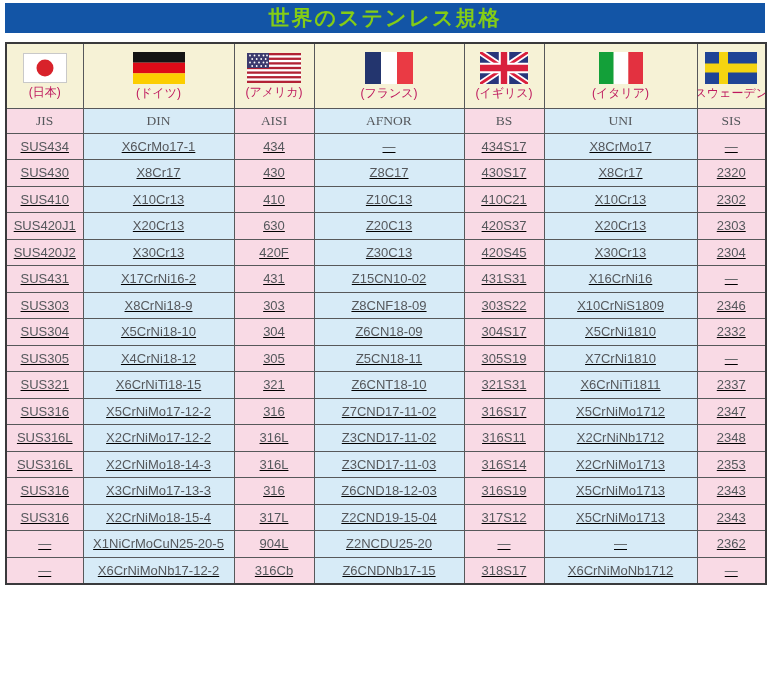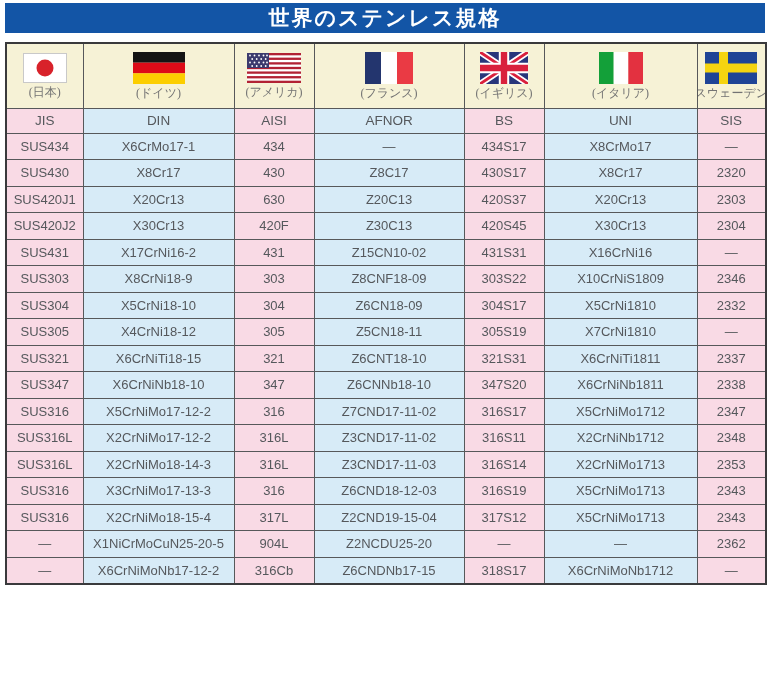--- a/index.html
+++ b/index.html
@@ -1,37 +1,37 @@
 <!DOCTYPE html>
 <html><head>
 <meta charset="utf-8">
 <style>
   html,body{margin:0;padding:0;background:#fff;}
   .page{position:relative;width:770px;height:695px;background:#fff;overflow:hidden;
         font-family:"Liberation Sans","DejaVu Sans",sans-serif;}
   .title-bar{position:absolute;left:5px;top:3px;width:760px;height:30px;
-        background:#1355a6;color:#ffffff;display:flex;align-items:center;justify-content:center;
+        background:#1355a6;color:#84cc16;display:flex;align-items:center;justify-content:center;
         font-size:21px;font-weight:bold;letter-spacing:2px;}
   table.std{position:absolute;left:5px;top:42px;width:760px;border-collapse:collapse;
         table-layout:fixed;border:2px solid #3a3a3c;}
   table.std td,table.std th{border:1px solid #57585a;text-align:center;vertical-align:middle;
         padding:0;color:#55585c;font-weight:normal;overflow:hidden;white-space:nowrap;}
   tr.flag-row{height:65px;}
   tr.flag-row td{background:#f6f2d6;}
   tr.std-row{height:25px;}
-  tr.data-row{height:26.5px;}
+  tr.data-row{height:26.5px;text-decoration:underline;}
   .pink{background:#f9dae5;}
   .blue{background:#d7ebf7;}
   .cell-text{font-size:13px;}
-  tr.std-row th{font-size:13.5px;}
+  tr.std-row th{font-size:13.5px;font-family:Liberation Serif, serif;}
   tr.data-row td{font-size:13px;}
   .flag-cell-inner{display:flex;flex-direction:column;align-items:center;justify-content:center;
         height:100%;gap:3px;}
   .flag{display:block;}
-  .flag-label{font-size:12px;color:#737373;line-height:1;font-family:Liberation Serif, serif;}
+  .flag-label{font-size:12px;color:#be185d;line-height:1;}
 </style>
 </head>
 <body>
 
 <div class="page">
 
   <div class="title-bar">世界のステンレス規格</div>
 
   <table class="std">
     <colgroup>
@@ -182,20 +182,29 @@
         <tr class="data-row">
           <td class="pink cell-text">SUS430</td>
           <td class="blue cell-text">X8Cr17</td>
           <td class="pink cell-text">430</td>
           <td class="blue cell-text">Z8C17</td>
           <td class="pink cell-text">430S17</td>
           <td class="blue cell-text">X8Cr17</td>
           <td class="pink cell-text">2320</td>
         </tr>
         <tr class="data-row">
+          <td class="pink cell-text">SUS410</td>
+          <td class="blue cell-text">X10Cr13</td>
+          <td class="pink cell-text">410</td>
+          <td class="blue cell-text">Z10C13</td>
+          <td class="pink cell-text">410C21</td>
+          <td class="blue cell-text">X10Cr13</td>
+          <td class="pink cell-text">2302</td>
+        </tr>
+        <tr class="data-row">
           <td class="pink cell-text">SUS420J1</td>
           <td class="blue cell-text">X20Cr13</td>
           <td class="pink cell-text">630</td>
           <td class="blue cell-text">Z20C13</td>
           <td class="pink cell-text">420S37</td>
           <td class="blue cell-text">X20Cr13</td>
           <td class="pink cell-text">2303</td>
         </tr>
         <tr class="data-row">
           <td class="pink cell-text">SUS420J2</td>
@@ -245,29 +254,20 @@
         <tr class="data-row">
           <td class="pink cell-text">SUS321</td>
           <td class="blue cell-text">X6CrNiTi18-15</td>
           <td class="pink cell-text">321</td>
           <td class="blue cell-text">Z6CNT18-10</td>
           <td class="pink cell-text">321S31</td>
           <td class="blue cell-text">X6CrNiTi1811</td>
           <td class="pink cell-text">2337</td>
         </tr>
         <tr class="data-row">
-          <td class="pink cell-text">SUS347</td>
-          <td class="blue cell-text">X6CrNiNb18-10</td>
-          <td class="pink cell-text">347</td>
-          <td class="blue cell-text">Z6CNNb18-10</td>
-          <td class="pink cell-text">347S20</td>
-          <td class="blue cell-text">X6CrNiNb1811</td>
-          <td class="pink cell-text">2338</td>
-        </tr>
-        <tr class="data-row">
           <td class="pink cell-text">SUS316</td>
           <td class="blue cell-text">X5CrNiMo17-12-2</td>
           <td class="pink cell-text">316</td>
           <td class="blue cell-text">Z7CND17-11-02</td>
           <td class="pink cell-text">316S17</td>
           <td class="blue cell-text">X5CrNiMo1712</td>
           <td class="pink cell-text">2347</td>
         </tr>
         <tr class="data-row">
           <td class="pink cell-text">SUS316L</td>

